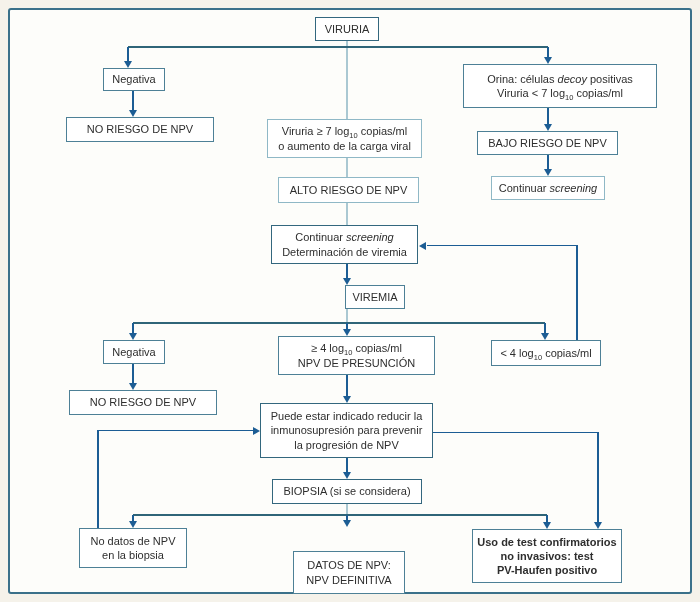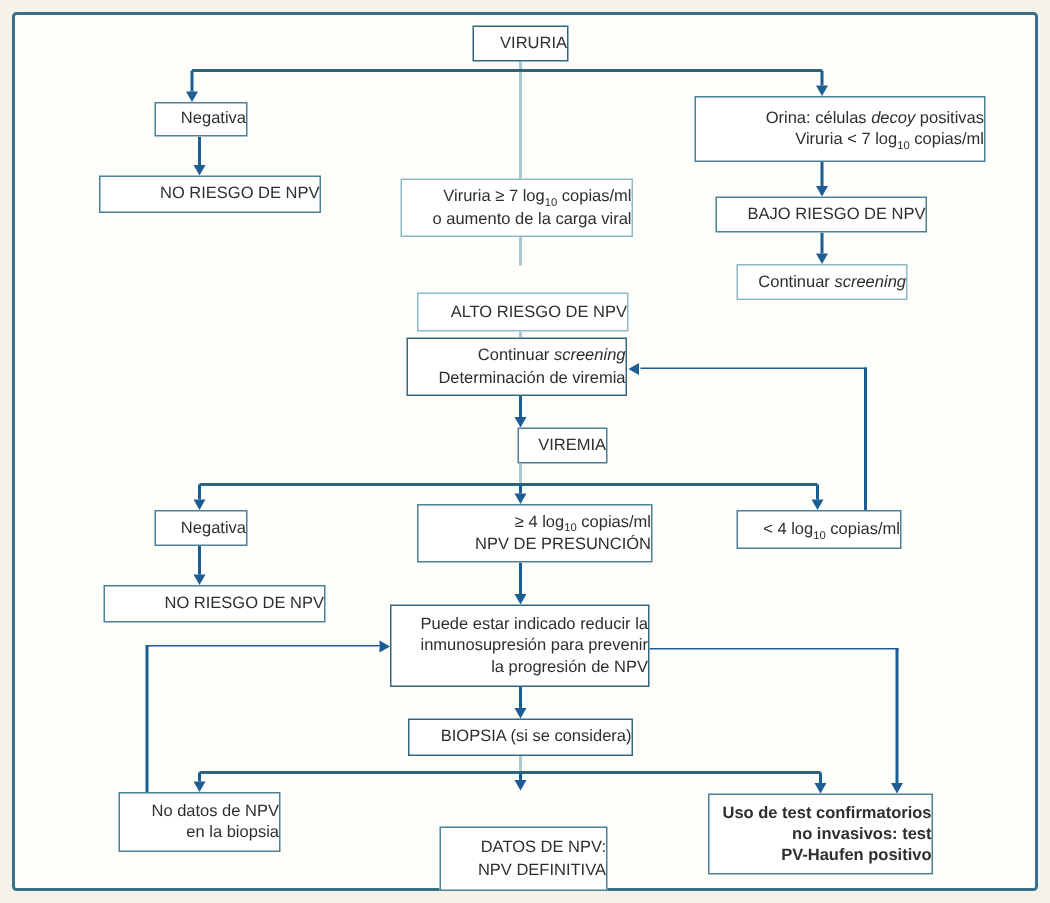--- a/index.html
+++ b/index.html
@@ -8,21 +8,21 @@
     font-family:"Liberation Sans", sans-serif;
     color:#2e2e2e;background:#f5f2ea;overflow:hidden;
   }
   #frame{
     position:absolute;left:8px;top:8px;width:680px;height:582px;
     border:2px solid #3a7089;border-radius:3px;background:#fdfdfa;
   }
   .node{
     position:absolute;box-sizing:border-box;background:#ffffff;
     border:1px solid #4d8096;
-    display:flex;flex-direction:column;align-items:flex-end;justify-content:center;
+    display:flex;flex-direction:column;align-items:center;justify-content:center;
     text-align:center;font-size:11px;line-height:1.3;
   }
   .ln{display:block;white-space:nowrap;}
   .it{font-style:italic;}
   sub{font-size:7.5px;line-height:0;margin-top:40px;}
   .vline,.hline{position:absolute;background:#2f6578;}
   .vline{width:1.5px;}
   .hline{height:1.5px;}
   .pale{background:#aac8d2;}
   .navy{background:#1c5d94;}
@@ -115,21 +115,21 @@
 
   <div class="node" style="left:491px;top:176px;width:114px;height:24px;border-color:#8fb8c6;">
     <span class="ln"><span>Continuar </span><span class="it">screening</span></span>
   </div>
 
   <div class="node" style="left:267px;top:119px;width:155px;height:39px;border-color:#8fb8c6;">
     <span class="ln"><span>Viruria ≥ 7 log</span><sub>10</sub><span> copias/ml</span></span>
     <span class="ln">o aumento de la carga viral</span>
   </div>
 
-  <div class="node" style="left:278px;top:195px;width:141px;height:26px;border-color:#8fb8c6;">
+  <div class="node" style="left:278px;top:177px;width:141px;height:26px;border-color:#8fb8c6;">
     <span class="ln">ALTO RIESGO DE NPV</span>
   </div>
 
   <div class="node" style="left:271px;top:225px;width:147px;height:39px;border-color:#33677e;">
     <span class="ln"><span>Continuar </span><span class="it">screening</span></span>
     <span class="ln">Determinación de viremia</span>
   </div>
 
   <div class="node" style="left:317px;top:285px;width:60px;height:24px;margin-left:28px;">
     <span class="ln">VIREMIA</span>

